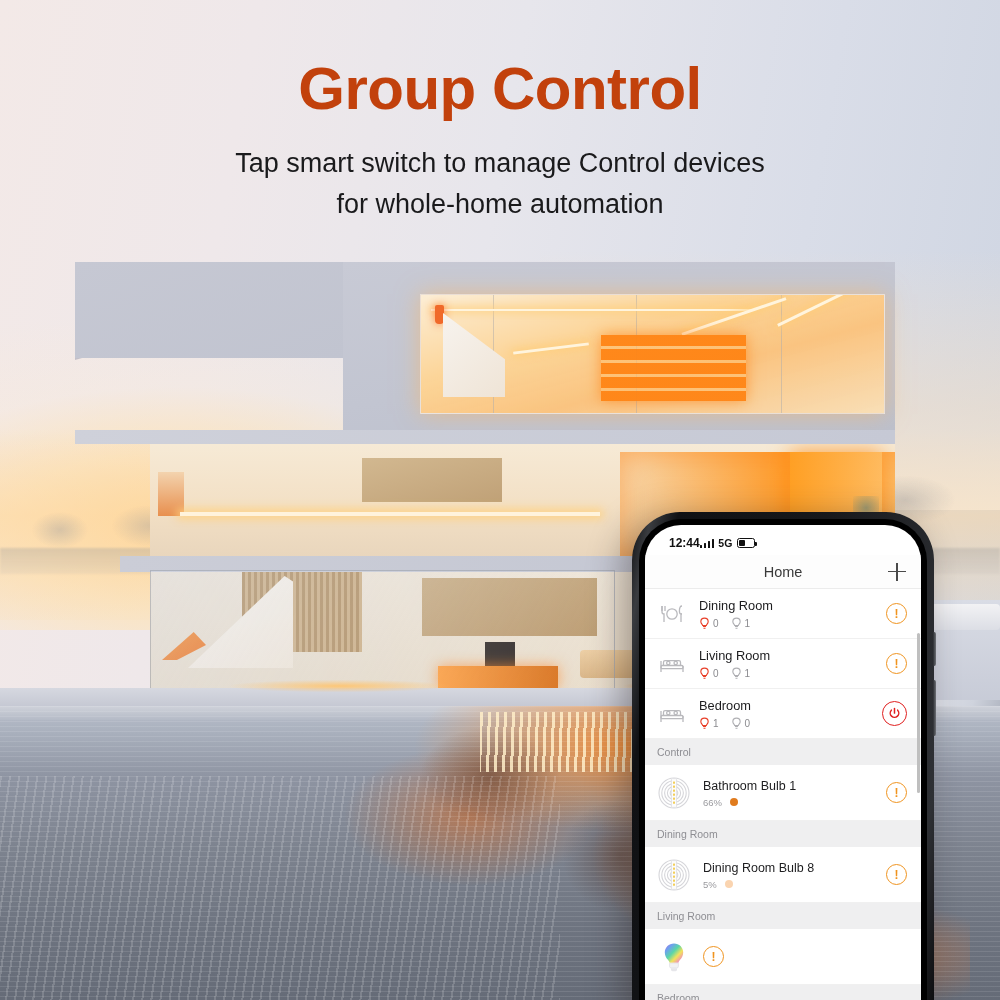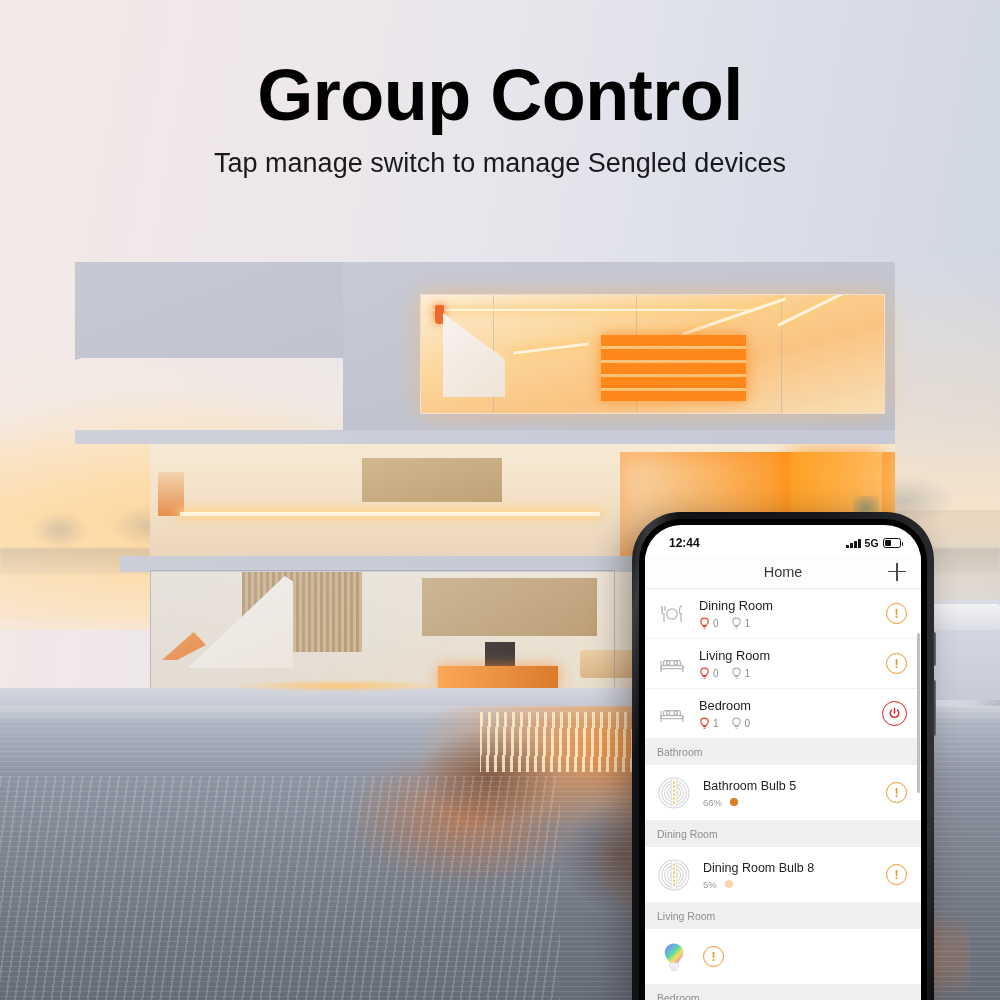--- a/index.html
+++ b/index.html
@@ -283,22 +283,22 @@
     filter: blur(.4px);
   }
   .w-horizon {
     position:absolute; left:0; top:0; width:1000px; height:14px;
     background: linear-gradient(to bottom, #cfd2da, #b4bac6);
   }
 
   
   .headline {
     position:absolute; left:0; top:54px; width:1000px; text-align:center;
-    font-size: 72px; font-weight: bold; letter-spacing:-.5px;
-    color: #000000;
+    font-size: 60px; font-weight: bold; letter-spacing:-.5px;
+    color: #c2410c;
   }
   .subhead {
     position:absolute; left:0; top:143px; width:1000px; text-align:center;
     font-size: 27px; line-height: 41px; color:#1a1a1c; font-weight:400;
   }
 
   
   #phone {
     position:absolute; left:632px; top:512px; width:302px; height:500px;
     border-radius: 48px 48px 0 0;
@@ -318,21 +318,21 @@
     overflow:hidden;
   }
   
   .btn-side {
     position:absolute; right:-2px; background: linear-gradient(to right,#2a2c30,#6e7176);
     border-radius: 0 2px 2px 0; width:3px;
   }
 
   
   .statusbar {
-    height: 30px; display:flex; align-items:center; justify-content:space-between;
+    height: 30px; display:flex; align-items:center; justify-content:flex-start;
     padding: 6px 20px 0 24px; font-size: 12px; font-weight: bold; color:#111;
   }
   .status-right { display:flex; align-items:center; gap:4px; }
   .bars { display:flex; align-items:flex-end; gap:1.5px; height:9px; }
   .bars i { display:block; width:2.5px; background:#111; border-radius:.5px; }
   .bars i:nth-child(1){height:3px} .bars i:nth-child(2){height:5px}
   .bars i:nth-child(3){height:7px} .bars i:nth-child(4){height:9px}
   .net { font-size:10.5px; font-weight:bold; letter-spacing:.2px; }
   .battery { width:18px; height:9.5px; border:1px solid #111; border-radius:2.5px; position:relative; }
   .battery::after{content:"";position:absolute;right:-3px;top:2.5px;width:1.5px;height:4px;background:#111;border-radius:0 1px 1px 0;}
@@ -464,21 +464,22 @@
     <div class="w-refl-dark"></div>
     <div class="w-refl-dark2"></div>
     <div class="w-spark"></div>
     <div class="w-ripples"></div>
     <div class="w-ripples2"></div>
   </div>
 </div>
 
 <div class="headline">Group Control</div>
 <div class="subhead">
-  <div>Tap manage switch to manage Sengled devices</div>
+  <div>Tap smart switch to manage Control devices</div>
+  <div>for whole-home automation</div>
 </div>
 
 <div id="phone">
   <div class="bezel-in"></div>
   <div class="btn-side" style="top:120px;height:34px;"></div>
   <div class="btn-side" style="top:168px;height:56px;"></div>
 
   <div id="screen">
 
     <div class="statusbar">
@@ -596,21 +597,21 @@
                 </span>
       </div>
     </span>
     <span class="pwr">
               <svg width="13" height="13" viewBox="0 0 14 14" fill="none" stroke="#e02020" stroke-width="1.6" stroke-linecap="round">
       <path d="M7 1.6v5"></path>
                 <path d="M3.6 3.4a4.6 4.6 0 1 0 6.8 0"></path>
               </svg>
             </span>
   </div>
-          <div class="sect">Bathroom</div>
+          <div class="sect">Control</div>
           <div class="row dev-row">
       <span class="ico">
               <svg width="36" height="36" viewBox="0 0 36 36" fill="none">
       <g stroke="#d6d6da" stroke-width="1.1" fill="none">
         <circle cx="18" cy="18" r="15"></circle>
                   <circle cx="18" cy="18" r="12.2"></circle>
         <circle cx="18" cy="18" r="9.4"></circle>
                   <circle cx="18" cy="18" r="6.6"></circle>
         <circle cx="18" cy="18" r="3.8"></circle>
                 </g>
@@ -619,21 +620,21 @@
         <rect x="17" y="6.5" width="2" height="2.3" rx=".5"></rect>
         <rect x="17" y="10.5" width="2" height="2.3" rx=".5"></rect>
         <rect x="17" y="14.5" width="2" height="2.3" rx=".5"></rect>
         <rect x="17" y="18.5" width="2" height="2.3" rx=".5"></rect>
         <rect x="17" y="22.5" width="2" height="2.3" rx=".5"></rect>
         <rect x="17" y="26.5" width="2" height="2.3" rx=".5"></rect>
                 </g>
               </svg>
             </span>
       <span class="txt">
-        <div class="name">Bathroom Bulb 5</div>
+        <div class="name">Bathroom Bulb 1</div>
         <div class="meta">
           <span class="pct">66%</span>
           <span class="dot" style="background:#e07b1e;margin-left:-4px"></span>
         </div>
       </span>
       <span class="warn">!</span>
     </div>
           <div class="sect">Dining Room</div>
           <div class="row dev-row">
       <span class="ico">

